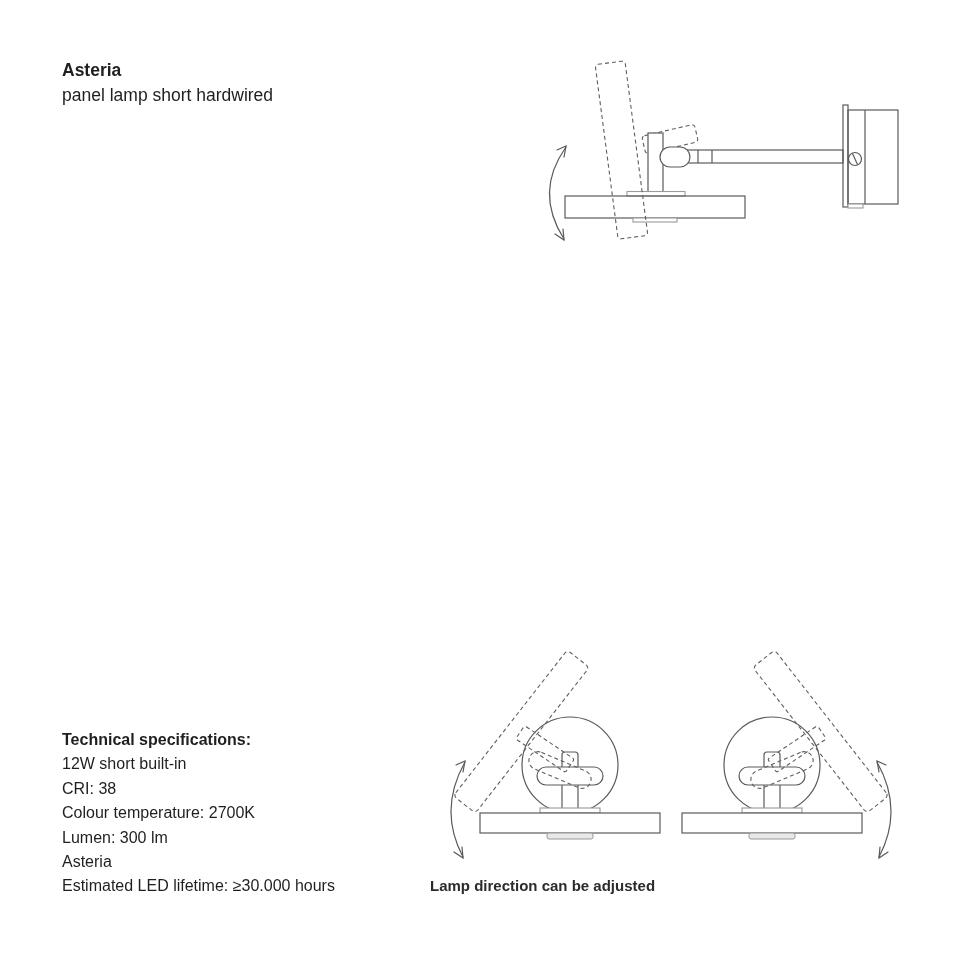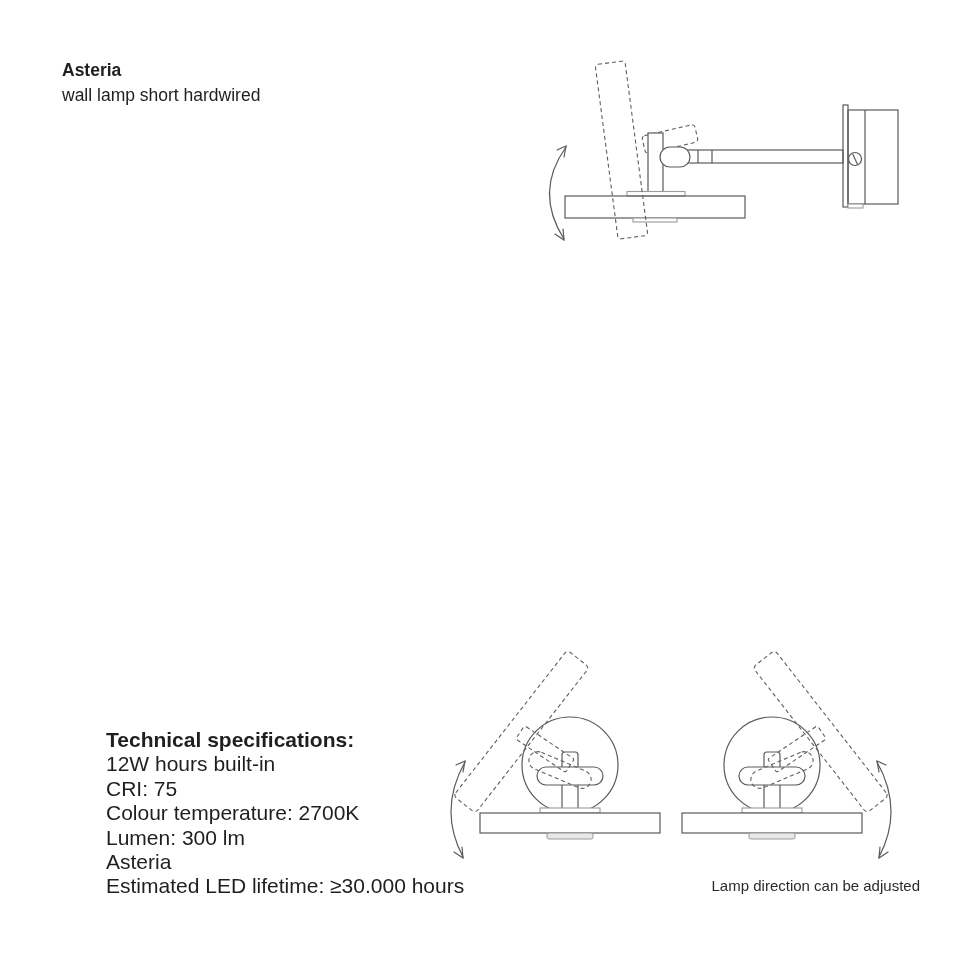--- a/index.html
+++ b/index.html
@@ -2,39 +2,39 @@
 <html><head>
 <meta charset="utf-8">
 <style>
   html,body{margin:0;padding:0;}
   body{
     width:960px;height:960px;background:#ffffff;position:relative;overflow:hidden;
     font-family:"Liberation Sans",sans-serif;color:#1f1f1f;
   }
   .product-title{position:absolute;left:62px;top:58px;font-size:17.5px;line-height:24.5px;}
   .product-title .name{font-weight:bold;}
-  .specs{position:absolute;left:62px;top:728px;font-size:21px;line-height:24.4px;margin-left:44px;}
+  .specs{position:absolute;left:62px;top:728px;font-size:16px;line-height:24.4px;}
   .specs .heading{font-weight:bold;}
   .diagram-side{position:absolute;left:520px;top:40px;width:420px;height:220px;}
   .diagram-front{position:absolute;left:430px;top:645px;width:490px;height:228px;}
-  .front-caption{position:absolute;left:430px;top:877px;width:490px;text-align:right;
-    font-size:15px;color:#2b2b2b;}
+  .front-caption{position:absolute;left:430px;top:877px;width:490px;text-align:left;
+    font-size:15px;color:#2b2b2b;font-weight:bold;}
   svg .solid{stroke:#5a5a5a;fill:none;stroke-width:1.2;}
   svg .solidfill{stroke:#5a5a5a;fill:#ffffff;stroke-width:1.2;}
   svg .light{stroke:#9a9a9a;fill:#ffffff;stroke-width:1.1;}
   svg .shade{stroke:#999999;fill:#e8e8e8;stroke-width:1;}
   svg .dashed{stroke:#5f5f5f;fill:none;stroke-width:1.1;stroke-dasharray:4 3;}
   svg .arrow{stroke:#5a5a5a;fill:none;stroke-width:1.2;stroke-linecap:round;}
 </style>
 </head>
 <body>
 
 <div class="product-title">
   <div class="name">Asteria</div>
-  <div class="subtitle">wall lamp short hardwired</div>
+  <div class="subtitle">panel lamp short hardwired</div>
 </div>
 
 <svg class="diagram-side" viewBox="0 0 420 220" aria-hidden="true">
 
   <g class="dashed">
     <g transform="translate(150,99) rotate(-13)">
         <rect x="-27" y="-9" width="54" height="18" rx="3"></rect>
       </g>
     <path d="M142,104 a13,13 0 0 0 -4,25"></path>
   </g>
@@ -72,22 +72,22 @@
 
   <g class="arrow">
     <path d="M46,107 Q 14,152 44,199"></path>
     <path d="M37,110 L46,106 L44,117"></path>
     <path d="M35,194 L44,200 L43,189"></path>
   </g>
 </svg>
 
 <div class="specs">
   <div class="heading">Technical specifications:</div>
-  <div class="spec-line">12W hours built-in</div>
-  <div class="spec-line">CRI: 75</div>
+  <div class="spec-line">12W short built-in</div>
+  <div class="spec-line">CRI: 38</div>
   <div class="spec-line">Colour temperature: 2700K</div>
   <div class="spec-line">Lumen: 300 lm</div>
   <div class="spec-line">Asteria</div>
   <div class="spec-line">Estimated LED lifetime: ≥30.000 hours</div>
 </div>
 
 <svg class="diagram-front" viewBox="0 0 490 228" aria-hidden="true">
   <defs>
     <g id="lamp-front">
       <circle class="solid" cx="140" cy="120" r="48"></circle>

